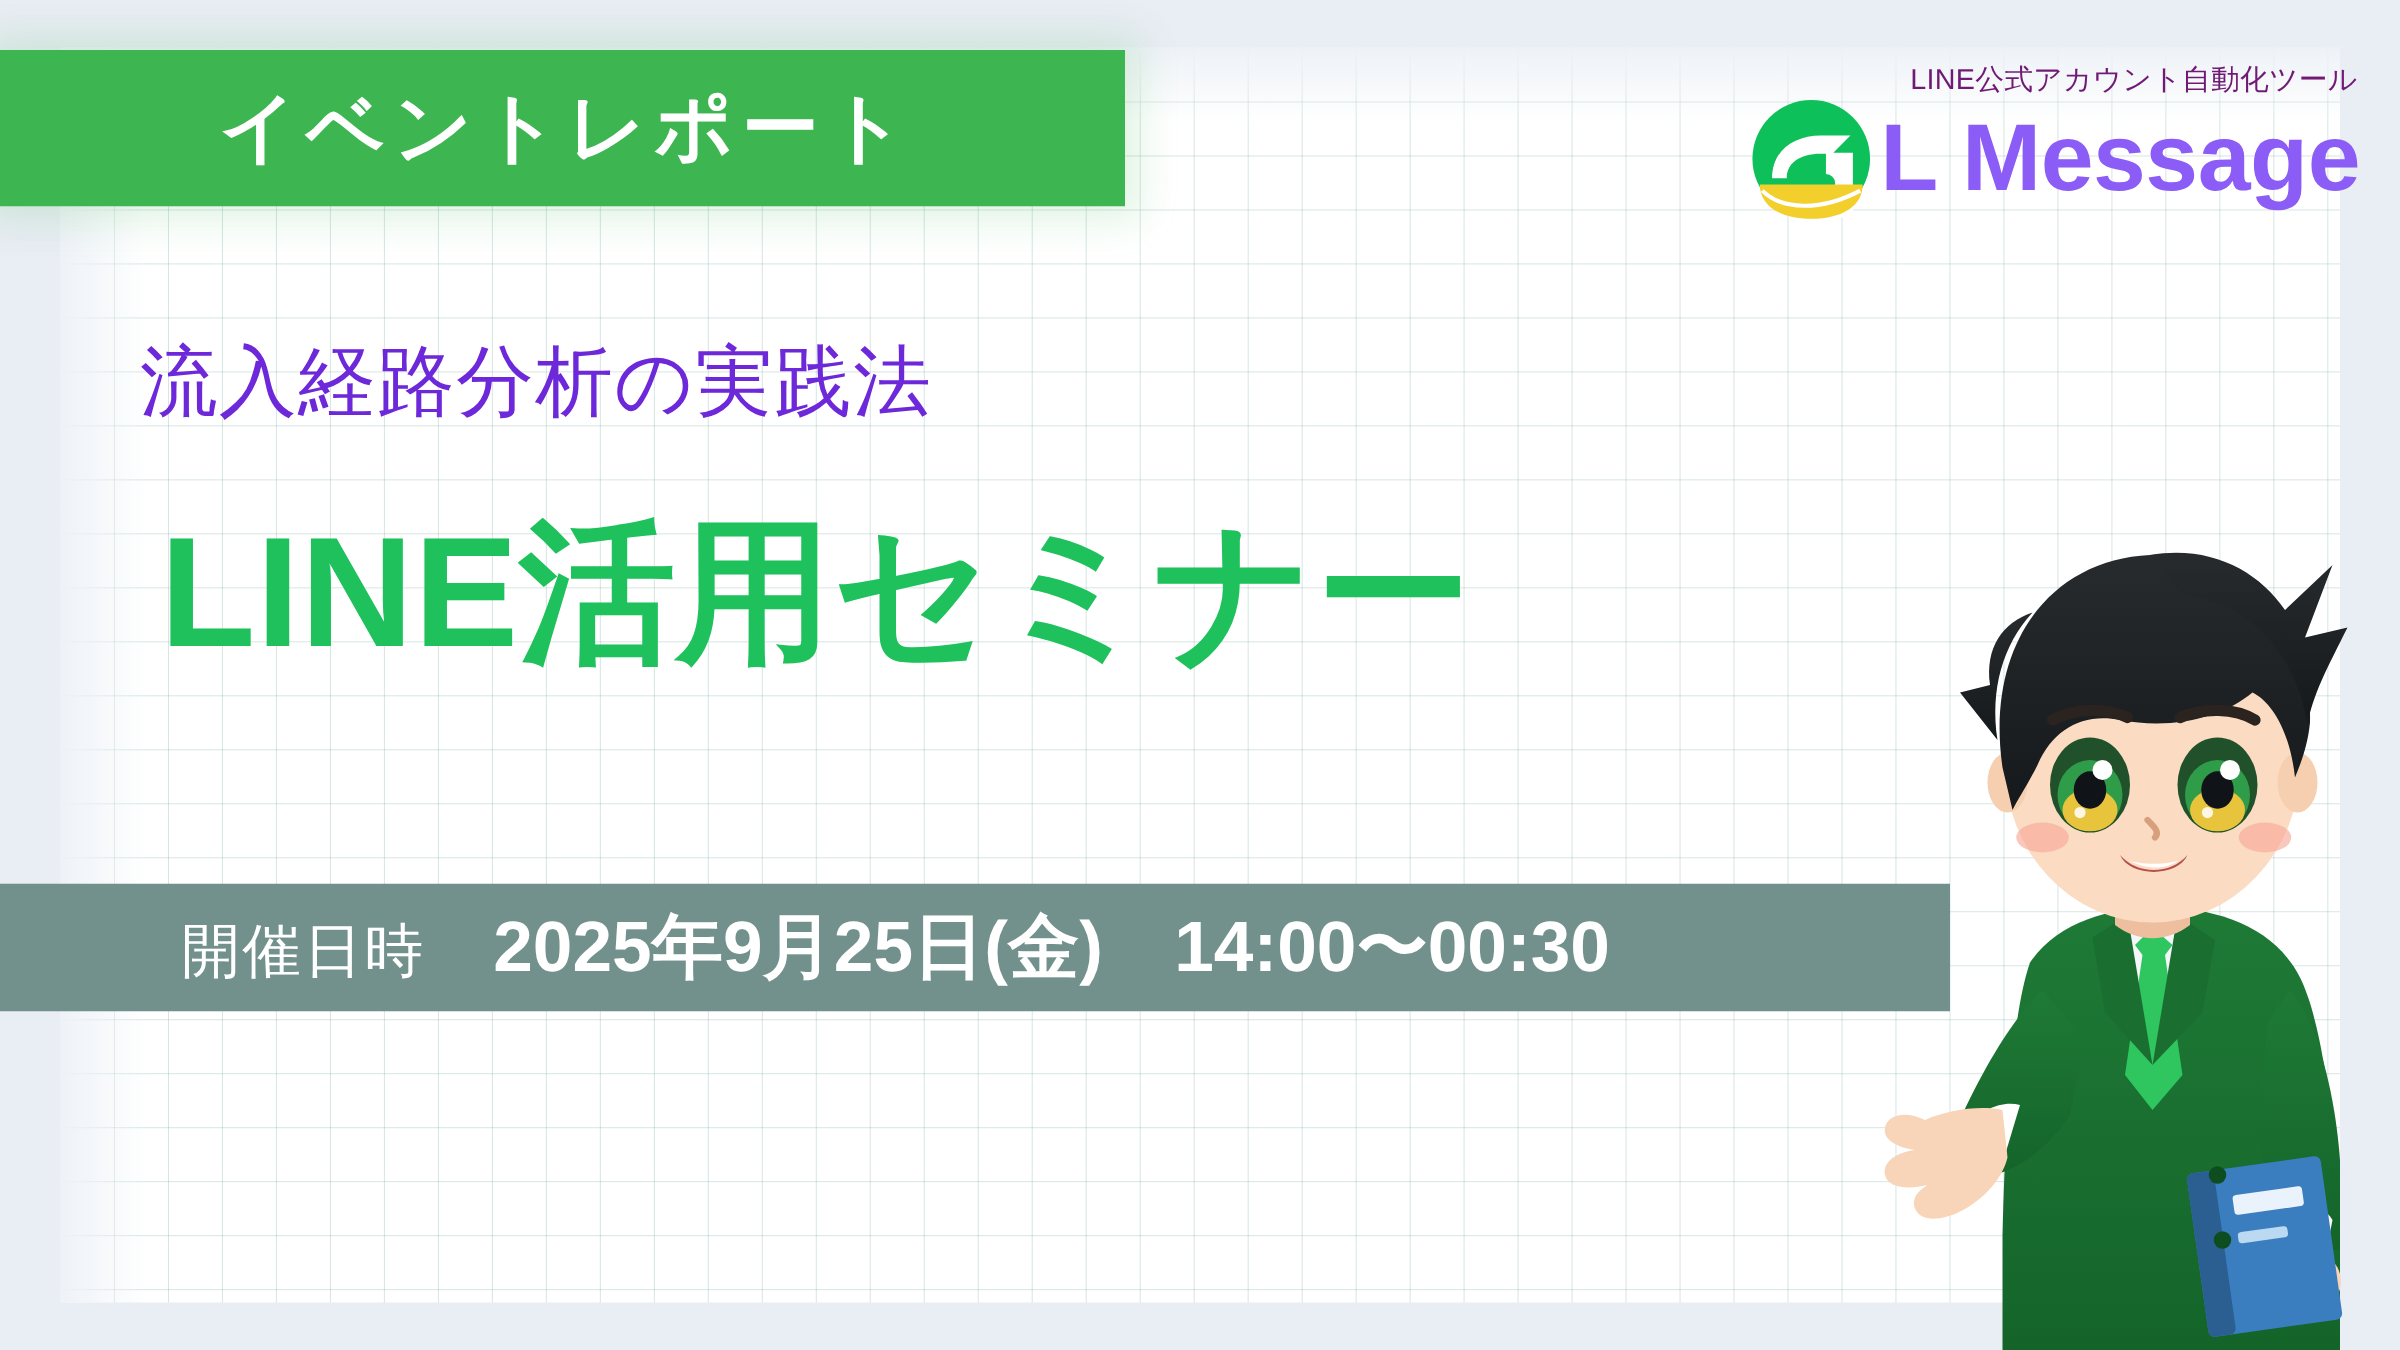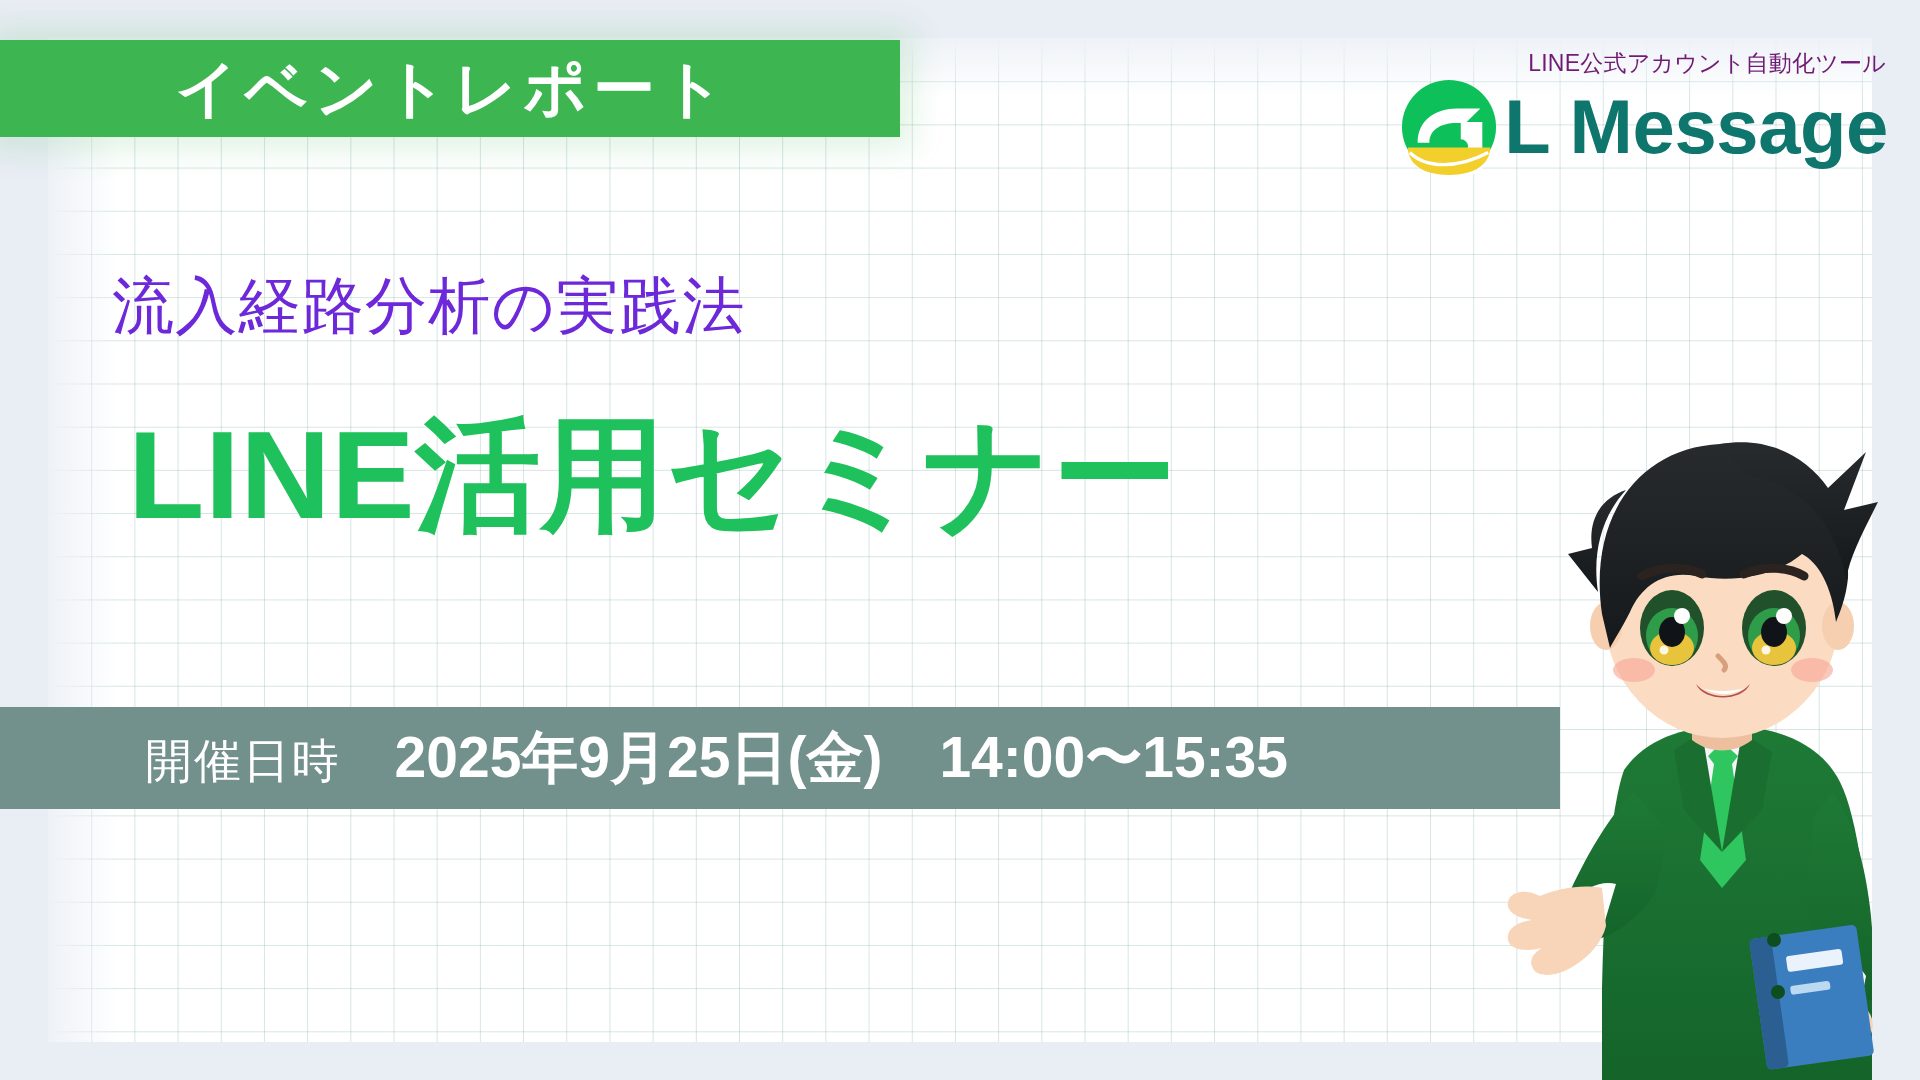--- a/index.html
+++ b/index.html
@@ -20,40 +20,40 @@
     background-size:43.2px 43.2px;
     background-position:0 0;
   }
   .card-fade-l{position:absolute;left:48px;top:38px;width:70px;height:1004px;
     background:linear-gradient(to right,#eef2f7 0%,rgba(255,255,255,0) 100%);}
   .card-fade-t{position:absolute;left:48px;top:38px;width:1824px;height:60px;
     background:linear-gradient(to bottom,#eef2f7 0%,rgba(255,255,255,0) 100%);}
 
   
   .banner{
-    position:absolute;left:0;top:40px;width:900px;height:97px;
+    position:absolute;left:0;top:40px;width:900px;height:125px;
     background:#3db550;
     display:flex;align-items:center;justify-content:center;
     box-shadow:0 0 30px 12px rgba(61,181,80,.16);
   }
   .banner-text{
     color:#ffffff;font-size:62px;font-weight:bold;letter-spacing:.10em;
     line-height:1;white-space:nowrap;text-indent:.10em;
   }
 
   
   .logo-block{position:absolute;right:30px;top:48px;width:520px;height:125px;}
   .logo-tagline{
     position:absolute;right:4px;top:0;font-size:23px;color:#701a75;
     letter-spacing:.01em;white-space:nowrap;font-weight:400;
   }
   .logo-row{position:absolute;right:2px;top:30px;display:flex;align-items:center;}
   .logo-mark{width:98px;height:98px;flex:0 0 auto;margin-right:6px;}
   .logo-word{
-    font-size:76px;font-weight:bold;color:#0f766e;line-height:.95;
+    font-size:76px;font-weight:bold;color:#8b5cf6;line-height:.95;
     letter-spacing:-.005em;white-space:nowrap;
   }
 
   
   .subtitle{
     position:absolute;left:112px;top:272px;
     font-size:62px;font-weight:500;color:#6d28d9;letter-spacing:.02em;
     white-space:nowrap;line-height:1.1;
   }
   .headline{
@@ -100,21 +100,21 @@
       <span class="logo-word">L Message</span>
     </div>
   </div>
 
   <div class="subtitle">流入経路分析の実践法</div>
   <div class="headline">LINE活用セミナー</div>
 
   <div class="datebar">
     <div class="datebar-inner">
       <span class="date-label">開催日時</span>
-      <span class="date-value">2025年9月25日(金)　14:00〜15:35</span>
+      <span class="date-value">2025年9月25日(金)　14:00〜00:30</span>
     </div>
   </div>
 
   <svg class="character" viewBox="0 0 420 740">
     <defs>
       <linearGradient id="suitG" x1="0" y1="0" x2="0" y2="1">
         <stop offset="0" stop-color="#1f7a36"></stop>
           <stop offset="1" stop-color="#14642a"></stop>
       </linearGradient>
       <linearGradient id="hairG" x1="0" y1="0" x2="0" y2="1">

